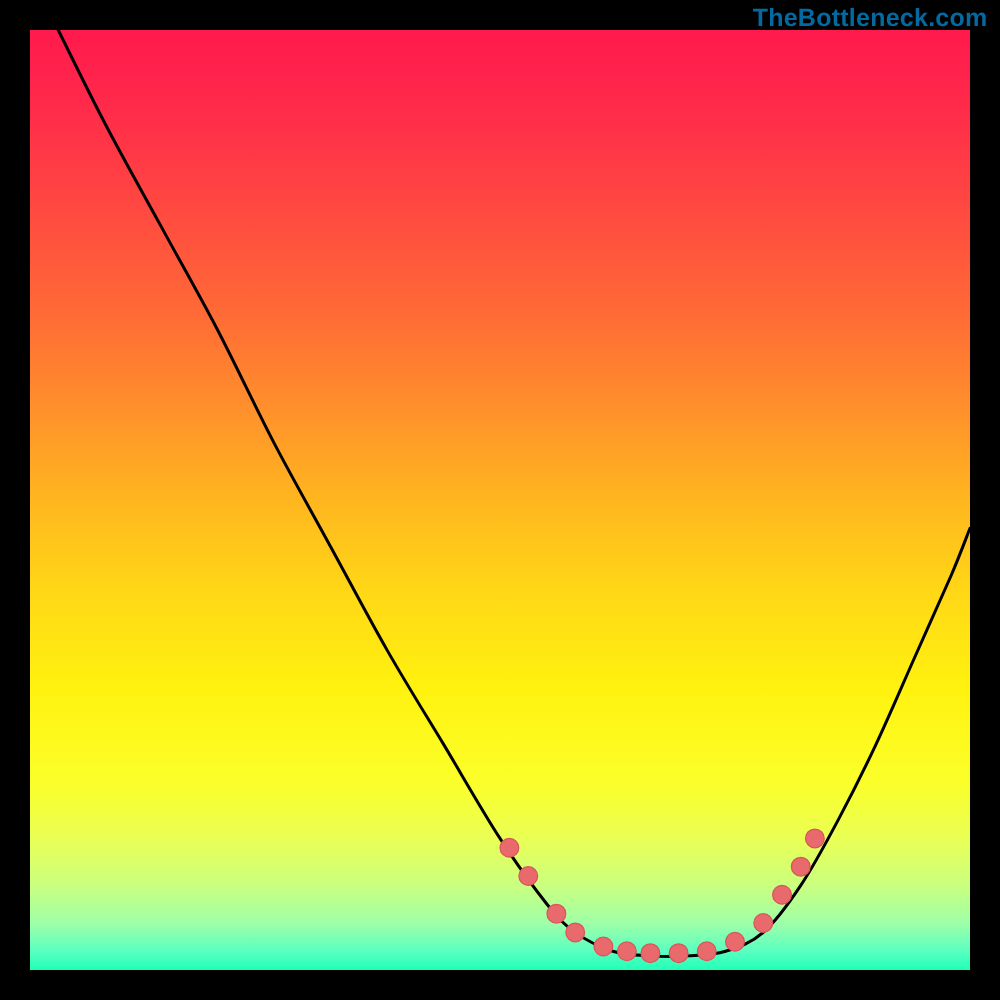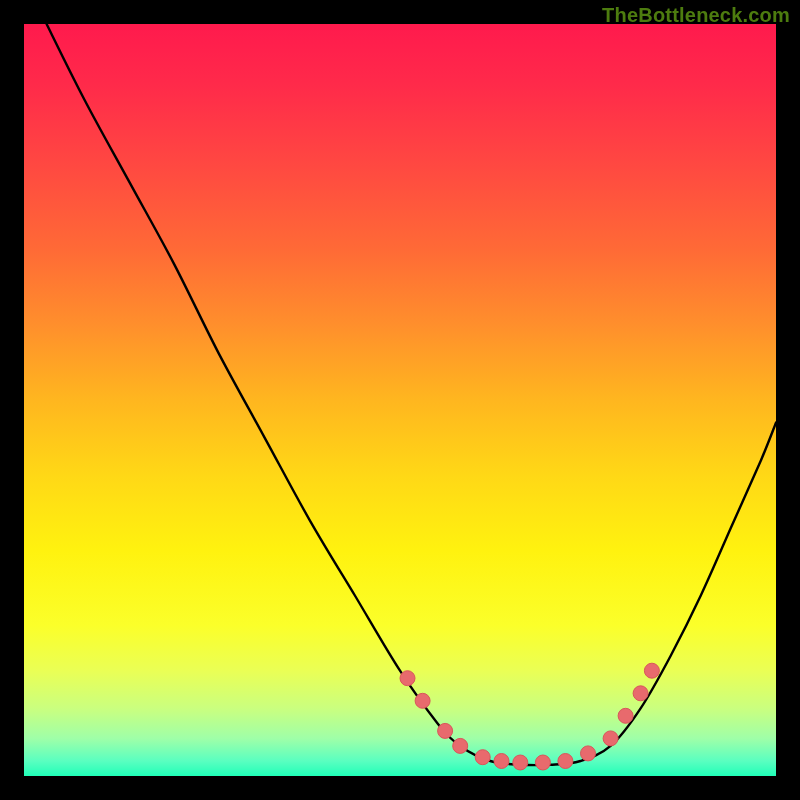--- a/index.html
+++ b/index.html
@@ -43,21 +43,21 @@
       #caff7f 91%,
       #9fffa8 95%,
       #5affc0 98%,
       #20ffb8 100%
     );
   }
   .watermark {
     position: absolute;
     top: 4px;
     right: 10px;
-    color: #4d7c0f;
+    color: #0369a1;
     font-size: 20px;
     font-weight: 600;
     letter-spacing: 0.2px;
     user-select: none;
   }
   svg.curve {
     position: absolute;
     top: 0; left: 0;
     width: 752px;
     height: 752px;

